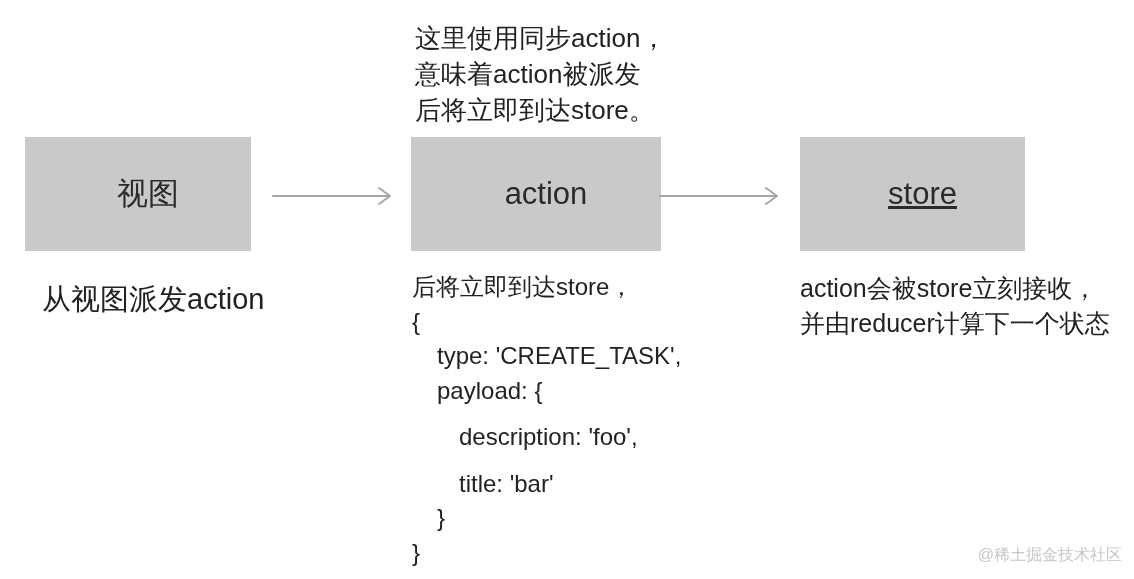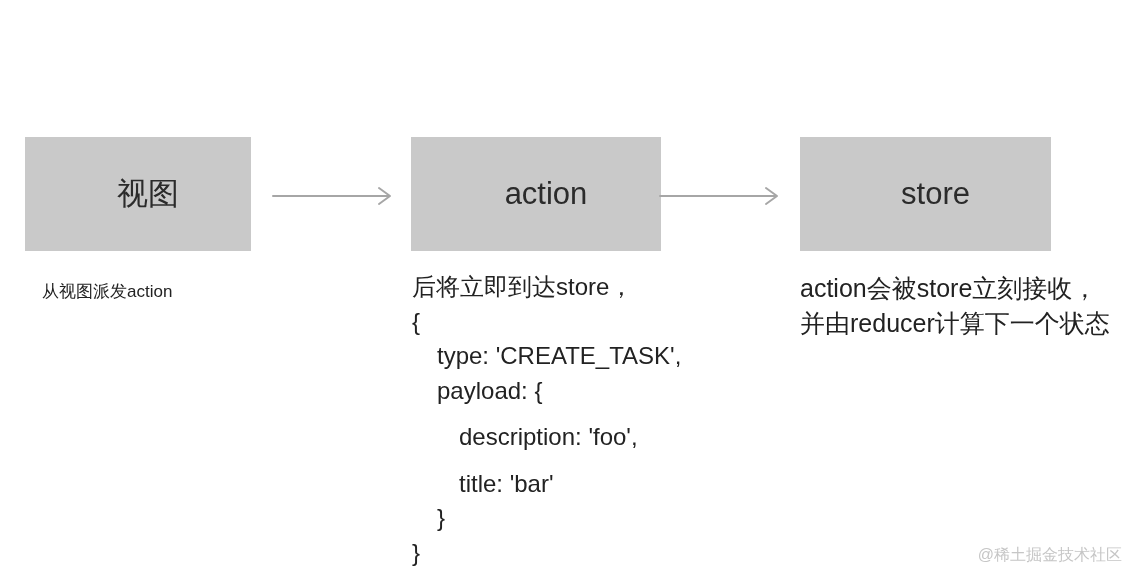--- a/index.html
+++ b/index.html
@@ -28,41 +28,41 @@
     background: var(--box-fill, #c9c9c9);
     display: flex;
     align-items: center;
     justify-content: center;
     font-size: 31px;
     color: var(--box-text, #2b2b2b);
     padding-left: 20px;
   }
   .node-view   { left: 25px;  width: 226px; }
   .node-action { left: 411px; width: 250px; }
-  .node-store  { left: 800px; width: 251px; }
+  .node-store  { left: 800px; width: 225px; text-decoration: underline; }
   .arrow {
     position: absolute;
     top: 184px;
     width: 124px;
     height: 24px;
   }
   .arrow-1 { left: 271px; }
   .arrow-2 { left: 658px; }
   .arrow line, .arrow polyline {
     stroke: var(--arrow, #a6a6a6);
     stroke-width: 2;
     fill: none;
     stroke-linecap: round;
     stroke-linejoin: round;
   }
   .caption-view {
     position: absolute;
     left: 42px;
     top: 280px;
-    font-size: 17px;
+    font-size: 29px;
     text-align: right;
   }
   .action-detail {
     position: absolute;
     left: 412px;
     top: 270px;
     font-size: 24px;
     line-height: 34.5px;
   }
   .code-line { white-space: pre; }
@@ -81,20 +81,25 @@
     bottom: 13px;
     font-size: 16px;
     color: var(--watermark, #c6c6c6);
   }
 </style>
 </head>
 <body>
 
 <div class="canvas">
 
+  <div class="top-note">
+    <div>这里使用同步action，</div>
+    <div>意味着action被派发</div>
+    <div>后将立即到达store。</div>
+  </div>
 
   <div class="node node-view">
     <span>视图</span>
   </div>
 
   <svg class="arrow arrow-1" viewBox="0 0 124 24" xmlns="http://www.w3.org/2000/svg">
     <line x1="2" y1="12" x2="118" y2="12"></line>
     <polyline points="108,4 119,12 108,20"></polyline>
   </svg>
 

